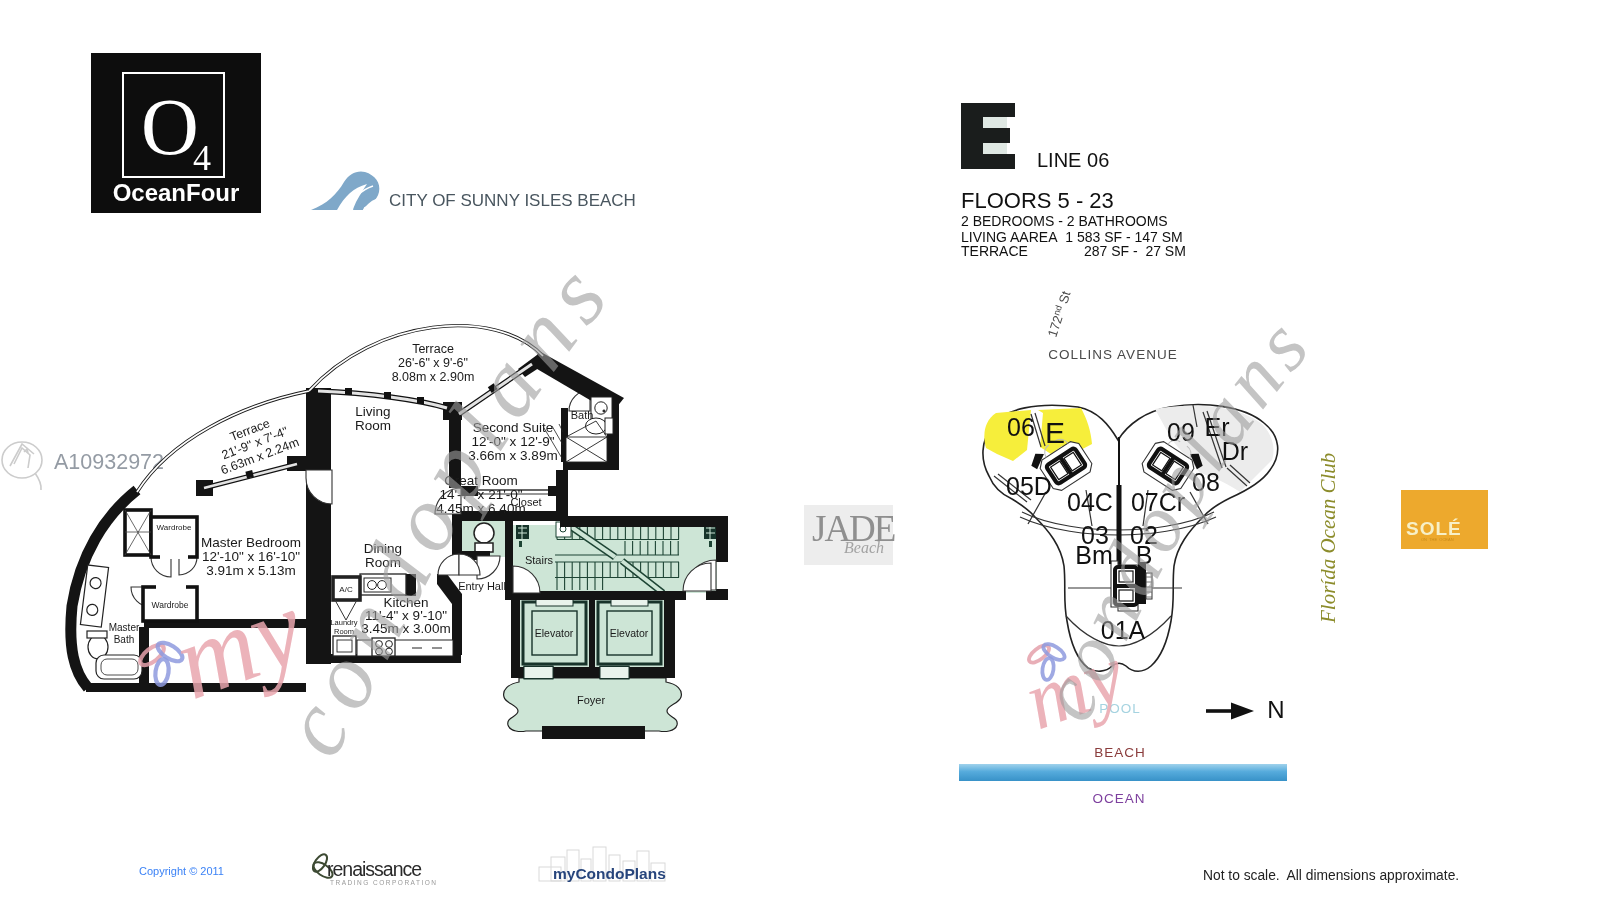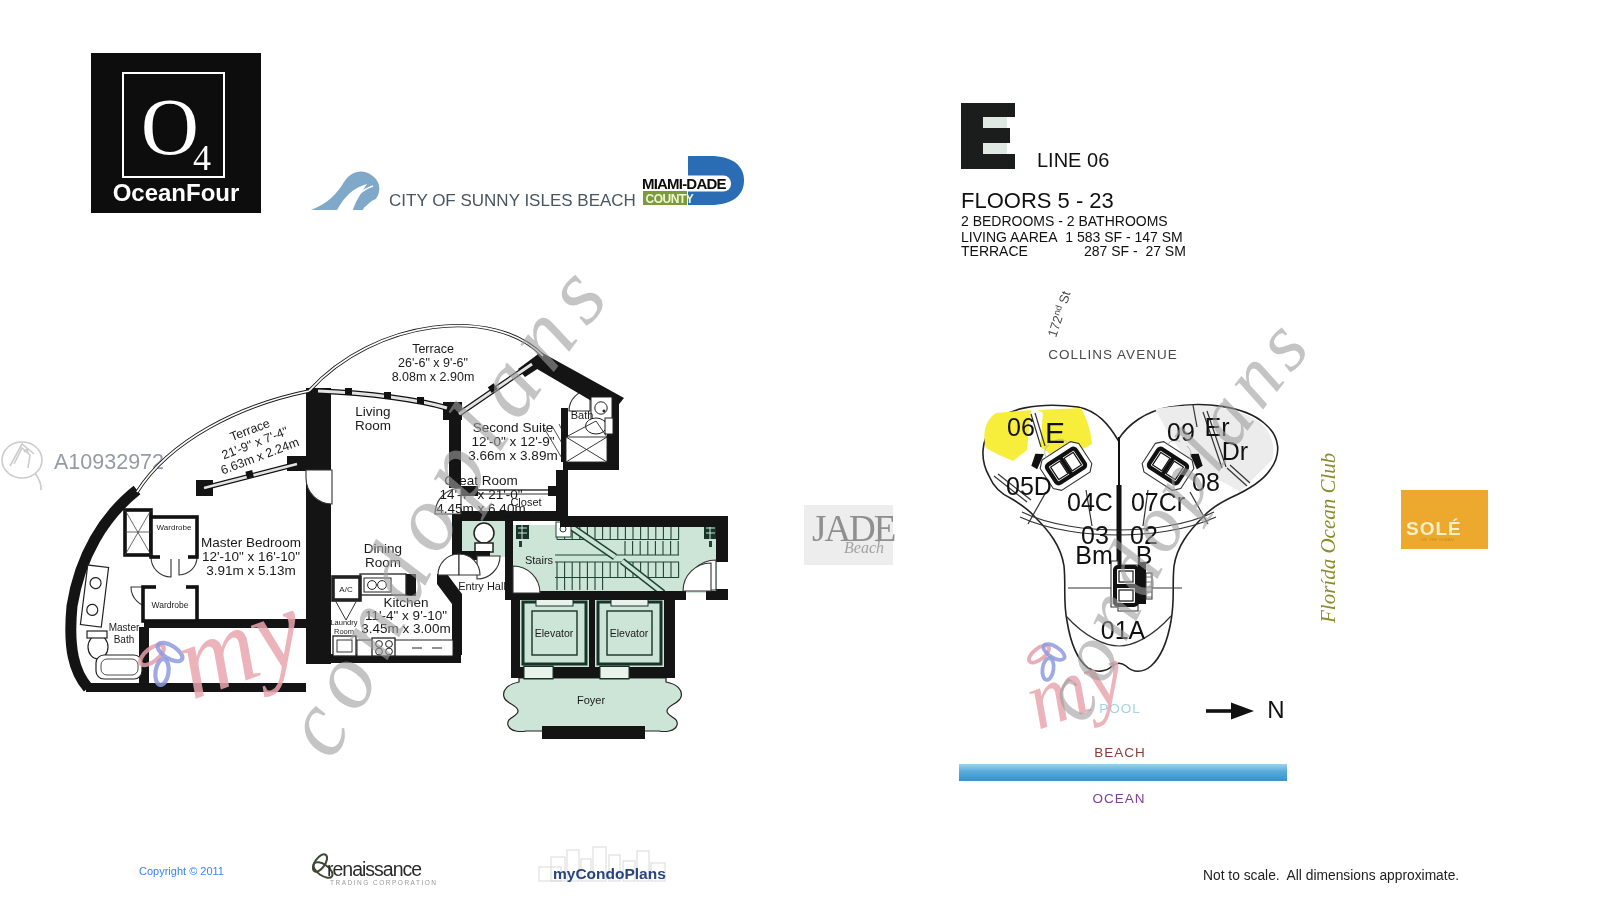--- a/index.html
+++ b/index.html
@@ -18,29 +18,20 @@
 
 <svg class="abs" style="left:311px;top:170px;" width="74" height="42" viewBox="0 0 74 42">
   <path d="M0,40 C16,34 26,24 33,12 C38,4 46,0 54,2 C64,5 70,13 68,22 C66,30 60,36 50,38 C46,39 40,40 36,40 Z" fill="#7fa8c9"></path>
   <path d="M26,40 C34,26 42,18 56,14 C48,26 44,33 42,40 Z" fill="#ffffff"></path>
   <path d="M42,40 C47,31 53,26 63,23 C57,31 54,35 52,40 Z" fill="#7fa8c9"></path>
   <path d="M52,40 C57,33 61,30 68,28 C63,34 61,37 60,40 Z" fill="#ffffff"></path>
   <path d="M36,40 C44,27 50,20 62,16" stroke="#fff" stroke-width="1.5" fill="none"></path>
 </svg>
 <div class="abs" style="left:389px;top:191px;color:#49565f;font-size:17px;white-space:nowrap;">CITY OF SUNNY ISLES BEACH</div>
 
-<div class="abs" style="left:640px;top:150px;width:110px;height:60px;">
-  <svg class="abs" style="left:0;top:0;" width="110" height="60" viewBox="0 0 110 60">
-    <path d="M48,6 L70,6 C93,6 104,16 104,30.5 C104,45 93,55 70,55 L48,55 Z" fill="#2a6db5"></path>
-    <rect x="14" y="25.5" width="77" height="16" rx="7.5" fill="#ffffff"></rect>
-    <text x="2" y="38.5" font-size="15" font-weight="bold" fill="#0c0c0c" font-family="Liberation Sans" letter-spacing="-0.8">MIAMI-DADE</text>
-    <rect x="3" y="41" width="44" height="14" fill="#7e9b3c"></rect>
-    <text x="5.5" y="52.5" font-size="12" font-weight="bold" fill="#eef4d8" font-family="Liberation Sans" letter-spacing="-0.5">COUNTY</text>
-  </svg>
-</div>
 
 <svg class="abs" style="left:961px;top:103px;" width="54" height="66" viewBox="0 0 54 66">
   <g fill="#1a1d1c">
     <rect x="0" y="0" width="22" height="66"></rect>
     <rect x="0" y="0" width="54" height="14"></rect>
     <rect x="22" y="25" width="27" height="15"></rect>
     <rect x="0" y="51" width="54" height="15"></rect>
   </g>
   <rect x="22" y="14" width="24" height="11" fill="#dfe8e3"></rect>
   <rect x="22" y="40" width="24" height="11" fill="#dfe8e3"></rect>

